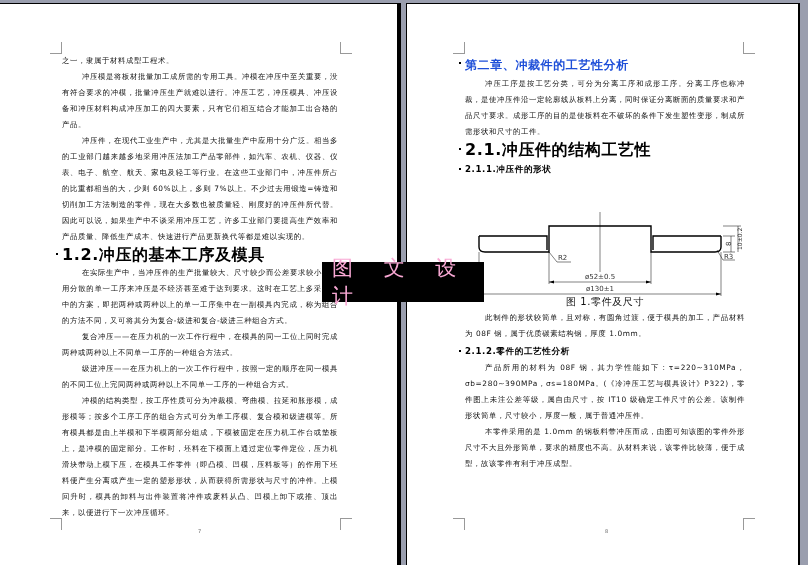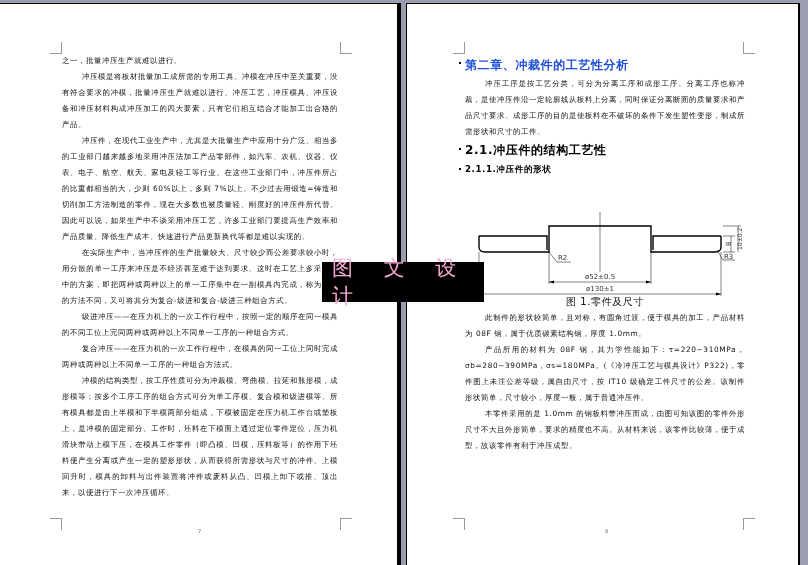--- a/index.html
+++ b/index.html
@@ -10,44 +10,45 @@
   .page.right { left: 406px; width: 394px; border-right: 2px solid #000; }
   .crop { position: absolute; width: 12px; height: 12px; border-color: #999; border-style: solid; border-width: 0; }
   .crop.tl { border-right-width: 1px; border-bottom-width: 1px; }
   .crop.tr { border-left-width: 1px; border-bottom-width: 1px; }
   .crop.bl { border-right-width: 1px; border-top-width: 1px; }
   .crop.br { border-left-width: 1px; border-top-width: 1px; }
   .text { position: absolute; font-size: 7.4px; line-height: 16px; color: #111; letter-spacing: 0.6px; }
   .p { text-align: justify; }
   .indent { text-indent: 20px; }
   .h1 { font-size: 12px; font-weight: bold; line-height: 22px; color: #1d4ed8; position: relative; }
-  .h2 { font-size: 12px; font-weight: bold; line-height: 20px; color: #000; position: relative; }
+  .h2 { font-size: 16px; font-weight: bold; line-height: 20px; color: #000; position: relative; }
   .h3 { font-size: 8.6px; font-weight: bold; line-height: 18px; color: #000; position: relative; }
   .h1::before, .h2::before, .h3::before { content: ""; position: absolute; left: -6px; top: 8px; width: 2px; height: 2px; background: #000; }
   .pagenum { position: absolute; font-size: 5px; color: #666; }
   .caption { text-align: center; font-size: 10px; line-height: 16px; }
   .watermark { position: absolute; left: 322px; top: 262px; width: 162px; height: 40px; background: #000; color: #f9a8d4; font-family: "DejaVu Serif", serif; font-size: 21px; letter-spacing: 12px; display: flex; align-items: center; justify-content: center; padding-left: 10px; z-index: 10; }
   .figure { position: absolute; left: 66px; top: 200px; width: 270px; height: 100px; }
 </style>
 </head>
 <body>
 
 <div class="page left">
   <div class="crop tl" style="left:50px; top:38px;"></div>
   <div class="crop tr" style="left:340px; top:38px;"></div>
   <div class="crop bl" style="left:50px; top:514px;"></div>
   <div class="crop br" style="left:340px; top:514px;"></div>
 
   <div class="text" style="left:62px; top:49px; width:276px;">
-    <div class="p">之一，批量冲压生产就难以进行。</div>
+    <div class="p">之一，隶属于材料成型工程术。</div>
     <div class="p indent">冲压模是将板材批量加工成所需的专用工具。冲模在冲压中至关重要，没有符合要求的冲模，批量冲压生产就难以进行。冲压工艺，冲压模具、冲压设备和冲压材料构成冲压加工的四大要素，只有它们相互结合才能加工出合格的产品。</div>
     <div class="p indent">冲压件，在现代工业生产中，尤其是大批量生产中应用十分广泛。相当多的工业部门越来越多地采用冲压法加工产品零部件，如汽车、农机、仪器、仪表、电子、航空、航天、家电及轻工等行业。在这些工业部门中，冲压件所占的比重都相当的大，少则 60%以上，多则 7%以上。不少过去用锻造=铸造和切削加工方法制造的零件，现在大多数也被质量轻、刚度好的冲压件所代替。因此可以说，如果生产中不谈采用冲压工艺，许多工业部门要提高生产效率和产品质量、降低生产成本、快速进行产品更新换代等都是难以实现的。</div>
+    <div class="h2">1.2.冲压的基本工序及模具</div>
     <div class="p indent">在实际生产中，当冲压件的生产批量较大、尺寸较少而公差要求较小时，用分散的单一工序来冲压是不经济甚至难于达到要求。这时在工艺上多采用集中的方案，即把两种或两种以上的单一工序集中在一副模具内完成，称为组合的方法不同，又可将其分为复合-级进和复合-级进三种组合方式。</div>
+    <div class="p indent">复合冲压——在压力机的一次工作行程中，在模具的同一工位上同时完成两种或两种以上不同单一工序的一种组合方法式。</div>
     <div class="p indent">级进冲压——在压力机上的一次工作行程中，按照一定的顺序在同一模具的不同工位上完同两种或两种以上不同单一工序的一种组合方式。</div>
-    <div class="p indent">复合冲压——在压力机的一次工作行程中，在模具的同一工位上同时完成两种或两种以上不同单一工序的一种组合方法式。</div>
     <div class="p indent">冲模的结构类型，按工序性质可分为冲裁模、弯曲模、拉延和胀形模，成形模等；按多个工序工序的组合方式可分为单工序模、复合模和级进模等。所有模具都是由上半模和下半模两部分组成，下模被固定在压力机工作台或垫板上，是冲模的固定部分。工作时，坯料在下模面上通过定位零件定位，压力机滑块带动上模下压，在模具工作零件（即凸模、凹模，压料板等）的作用下坯料便产生分离或产生一定的塑形形状，从而获得所需形状与尺寸的冲件。上模回升时，模具的卸料与出件装置将冲件或废料从凸、凹模上卸下或推、顶出来，以便进行下一次冲压循环。</div>
   </div>
 
   <div class="pagenum" style="left:198px; top:524px;">7</div>
 </div>
 
 <div class="page right">
   <div class="crop tl" style="left:46px; top:38px;"></div>
   <div class="crop tr" style="left:336px; top:38px;"></div>
   <div class="crop bl" style="left:46px; top:514px;"></div>
@@ -98,20 +99,21 @@
       <text x="85" y="58">R2</text>
       <text x="251" y="57">R3</text>
       <text x="258" y="44" transform="rotate(-90 258 44)">8</text>
       <text x="269" y="48" font-size="6" transform="rotate(-90 269 48)">10±0.2</text>
     </g>
   </svg>
 
   <div class="text" style="left:58px; top:290px; width:280px;">
     <div class="caption">图 1.零件及尺寸</div>
     <div class="p indent">此制件的形状较简单，且对称，有圆角过渡，便于模具的加工，产品材料为 08F 钢，属于优质碳素结构钢，厚度 1.0mm。</div>
+    <div class="h3">2.1.2.零件的工艺性分析</div>
     <div class="p indent">产品所用的材料为 08F 钢，其力学性能如下：τ=220~310MPa，σb=280~390MPa，σs=180MPa。(《冷冲压工艺与模具设计》P322)，零件图上未注公差等级，属自由尺寸，按 IT10 级确定工件尺寸的公差。该制件形状简单，尺寸较小，厚度一般，属于普通冲压件。</div>
     <div class="p indent">本零件采用的是 1.0mm 的钢板料带冲压而成，由图可知该图的零件外形尺寸不大且外形简单，要求的精度也不高。从材料来说，该零件比较薄，便于成型，故该零件有利于冲压成型。</div>
   </div>
 
   <div class="pagenum" style="left:198px; top:524px;">8</div>
 </div>
 
 <div class="watermark">图 文 设 计</div>
 
 </body></html>

